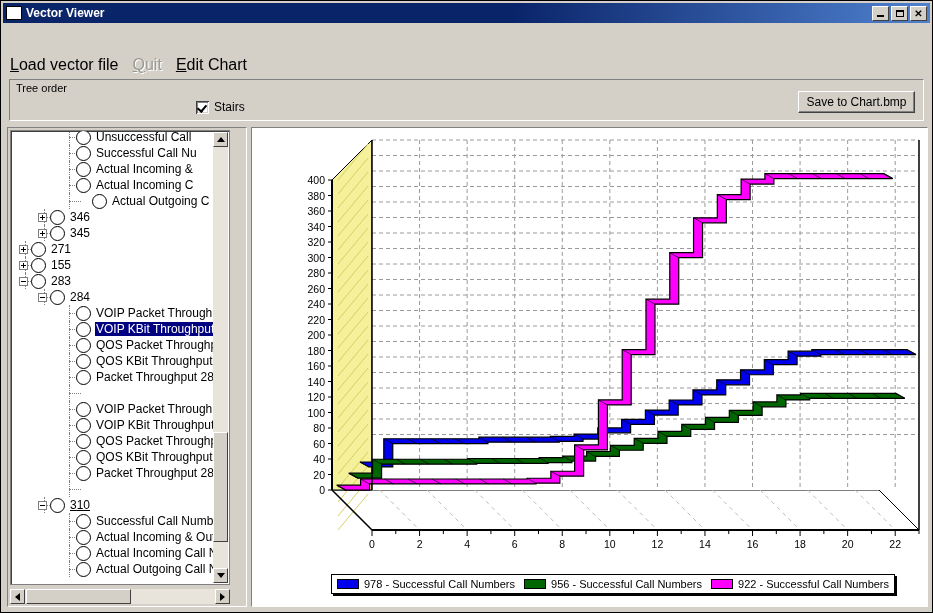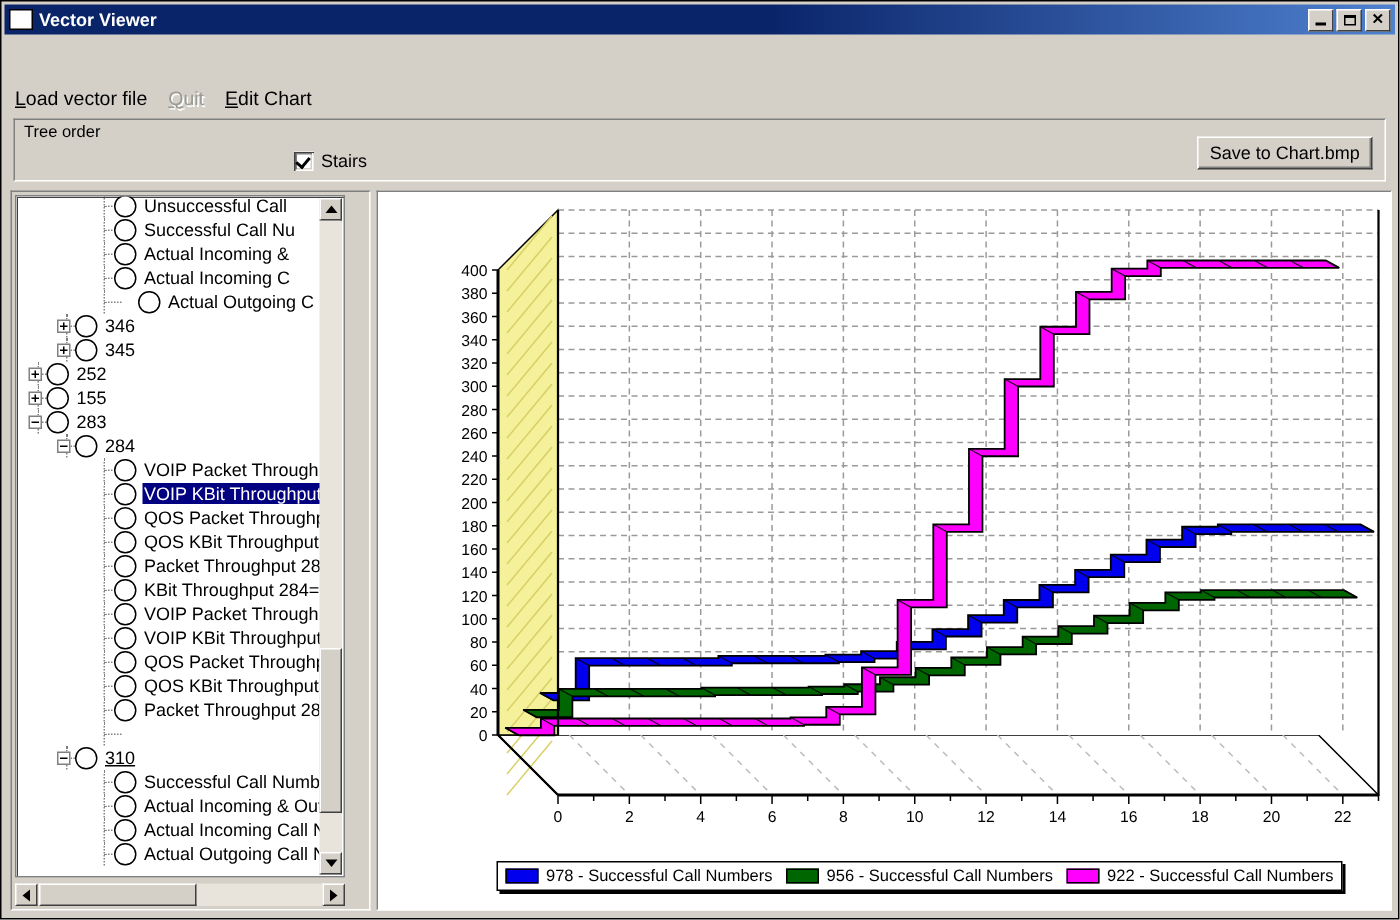--- a/index.html
+++ b/index.html
@@ -46,21 +46,21 @@
   
   #menubar {
     position: absolute; left: 2px; top: 26px; height: 20px; right: 2px;
     display: flex; align-items: center; font-size: 12px; color: #000;
   }
   .menuitem { padding: 1px 7px; cursor: default; }
   .menuitem u { text-decoration: underline; }
 
   #toolbar2 {
     position: absolute; left: 2px; top: 54px; height: 20px; right: 2px;
-    display: flex; align-items: center; font-size: 13px; color: #000; text-align: center;
+    display: flex; align-items: center; font-size: 16px; color: #000; text-align: center;
   }
   .tbitem { padding: 1px 7px; cursor: default; }
   .tbitem.disabled { color: #9a9a94; text-shadow: 1px 1px 0 #fff; }
 
   
   #optbar {
     position: absolute; left: 8px; top: 78px; right: 8px; height: 42px;
     border: 1px solid #fff;
     border-top-color: #808080; border-left-color: #808080;
   }
@@ -290,21 +290,21 @@
           <div class="tnode" style="left: 27px; top: 94px;">
             <span class="exp plus"></span>
             <span class="bullet"></span>
             <span class="lbl">345</span>
           </div>
           <div class="dotline" style="left: 14px; top: 110px; height: 16px;"></div>
           <div class="dothz" style="left: 14px; top: 118px; width: 12px;"></div>
           <div class="tnode" style="left: 8px; top: 110px;">
             <span class="exp plus"></span>
             <span class="bullet"></span>
-            <span class="lbl">252</span>
+            <span class="lbl">271</span>
           </div>
           <div class="dotline" style="left: 14px; top: 126px; height: 16px;"></div>
           <div class="dothz" style="left: 14px; top: 134px; width: 12px;"></div>
           <div class="tnode" style="left: 8px; top: 126px;">
             <span class="exp plus"></span>
             <span class="bullet"></span>
             <span class="lbl">155</span>
           </div>
           <div class="dotline" style="left: 14px; top: 142px; height: 16px;"></div>
           <div class="dothz" style="left: 14px; top: 150px; width: 12px;"></div>
@@ -350,25 +350,20 @@
           </div>
           <div class="dotline" style="left: 58px; top: 238px; height: 16px;"></div>
           <div class="dothz" style="left: 58px; top: 246px; width: 12px;"></div>
           <div class="tnode" style="left: 52px; top: 238px;">
             <span style="width: 13px; flex: 0 0 auto;"></span>
             <span class="bullet"></span>
             <span class="lbl">Packet Throughput 28</span>
           </div>
           <div class="dotline" style="left: 58px; top: 254px; height: 16px;"></div>
           <div class="dothz" style="left: 58px; top: 262px; width: 12px;"></div>
-          <div class="tnode" style="left: 52px; top: 254px;">
-            <span style="width: 13px; flex: 0 0 auto;"></span>
-            <span class="bullet"></span>
-            <span class="lbl">KBit Throughput 284=</span>
-          </div>
           <div class="dotline" style="left: 58px; top: 270px; height: 16px;"></div>
           <div class="dothz" style="left: 58px; top: 278px; width: 12px;"></div>
           <div class="tnode" style="left: 52px; top: 270px;">
             <span style="width: 13px; flex: 0 0 auto;"></span>
             <span class="bullet"></span>
             <span class="lbl">VOIP Packet Through</span>
           </div>
           <div class="dotline" style="left: 58px; top: 286px; height: 16px;"></div>
           <div class="dothz" style="left: 58px; top: 294px; width: 12px;"></div>
           <div class="tnode" style="left: 52px; top: 286px;">

